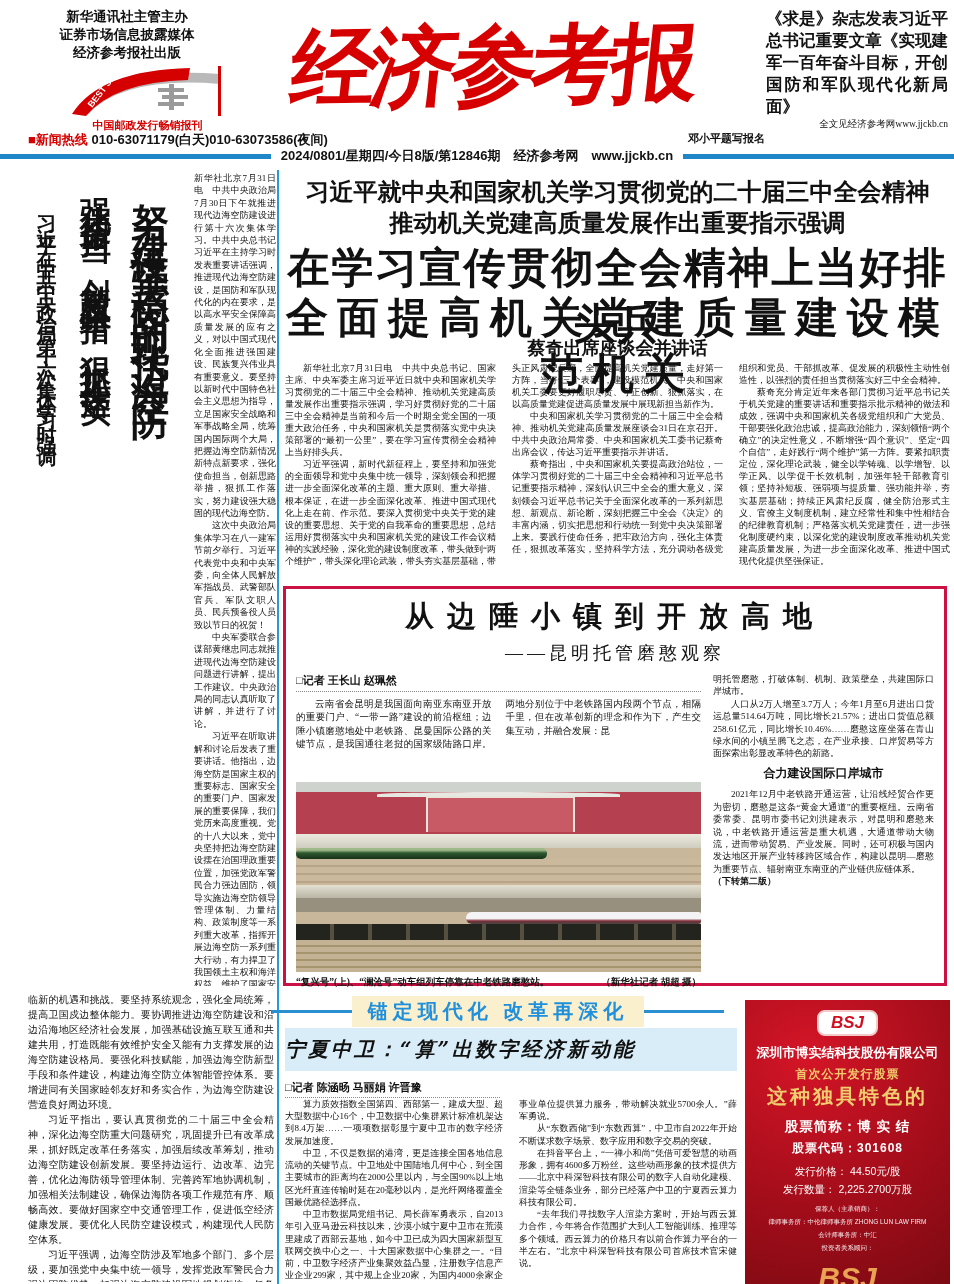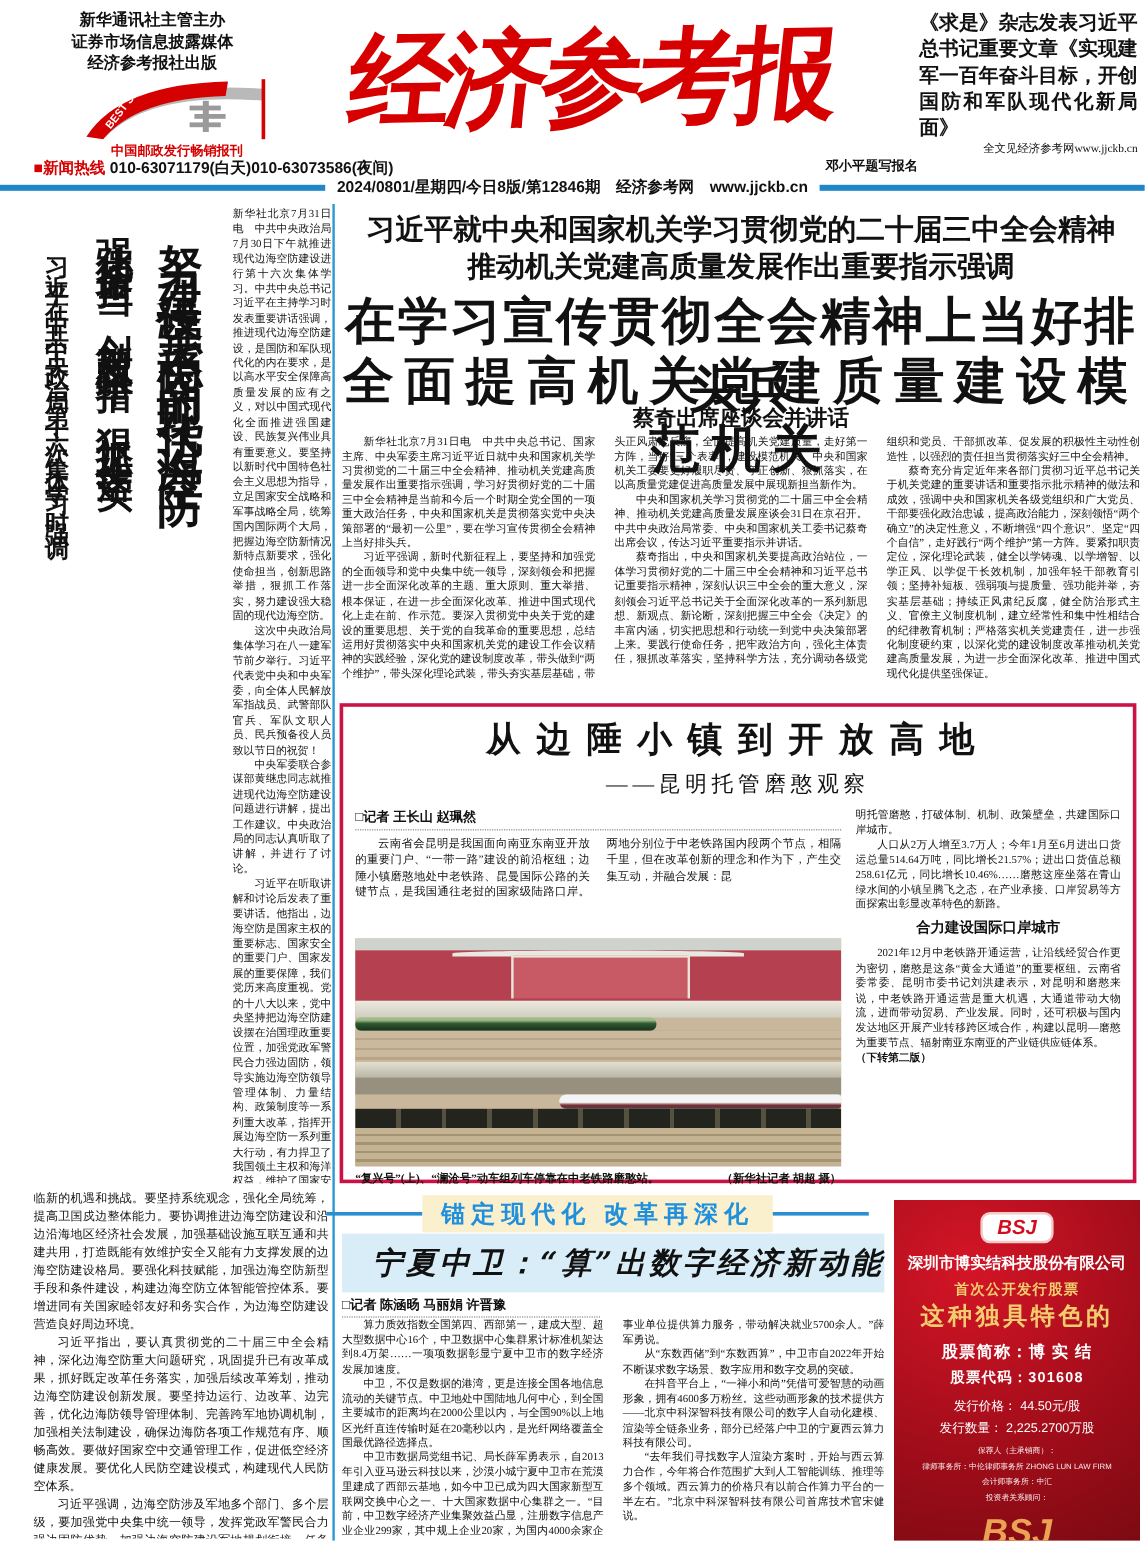--- a/index.html
+++ b/index.html
@@ -73,21 +73,21 @@
   .b-caption{display:flex;justify-content:space-between;font-size:9.5px;font-weight:bold;margin-top:4px;}
   .b-right{flex:1;font-size:9px;line-height:1.38;text-align:justify;overflow:hidden;height:330px;}
   .b-sechead{text-align:center;font-weight:bold;font-size:12px;margin:6px 0;text-indent:0;font-family:Liberation Mono, monospace;}
   .b-jump{text-align:left;font-weight:bold;}
 
   
   .banner{left:272px;top:996px;width:452px;display:flex;align-items:center;}
   .banner .line{height:3px;background:#2a8fd0;flex:1;}
   .banner .pill{background:#fbf0cd;color:#2090dc;font-weight:900;font-size:20px;letter-spacing:5px;
                 padding:2px 16px;white-space:nowrap;font-family:"Liberation Sans","DejaVu Sans",sans-serif;}
-  .nx-title{left:285px;top:1028px;width:452px;background:#d9edf8;text-align:right;font-size:25px;
+  .nx-title{left:285px;top:1028px;width:452px;background:#d9edf8;text-align:left;font-size:20px;
             font-weight:bold;font-style:italic;letter-spacing:3px;padding:8px 0;font-family:"DejaVu Serif",serif;}
   .nx-byline{left:285px;top:1080px;width:215px;font-weight:bold;font-size:11px;border-bottom:1px dotted #888;padding-bottom:2px;}
   .nx-body{left:285px;top:1098px;width:452px;height:186px;column-count:2;column-gap:16px;
            font-size:9px;line-height:1.36;text-align:justify;overflow:hidden;}
 
   
   .ad{left:745px;top:1000px;width:205px;height:284px;overflow:hidden;text-align:center;color:#fff;
       background:radial-gradient(circle at 30% 20%,#d41527,#a30d1a 55%,#7c0a12);
       font-family:"Liberation Sans","DejaVu Sans",sans-serif;}
   .ad-logo{display:inline-block;margin-top:10px;background:#fff;color:#d01020;font-weight:900;font-style:italic;

